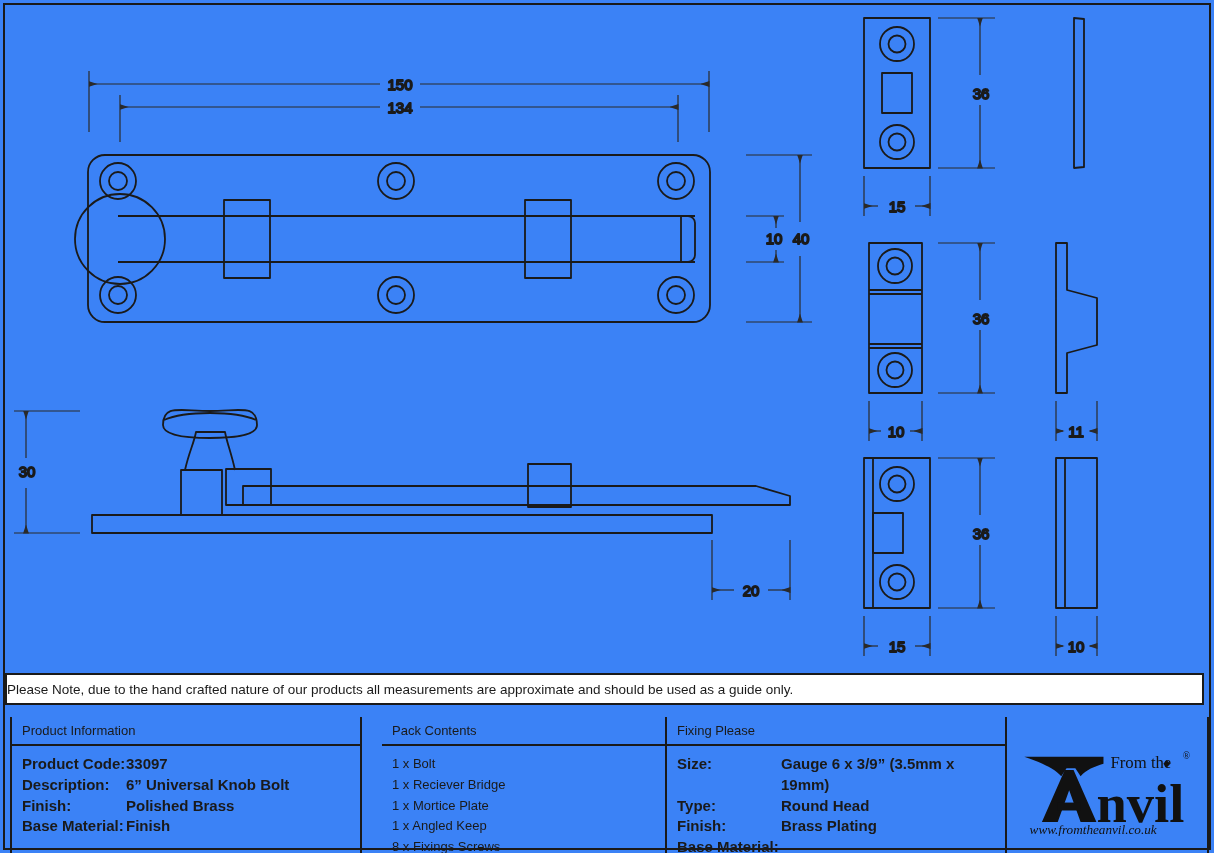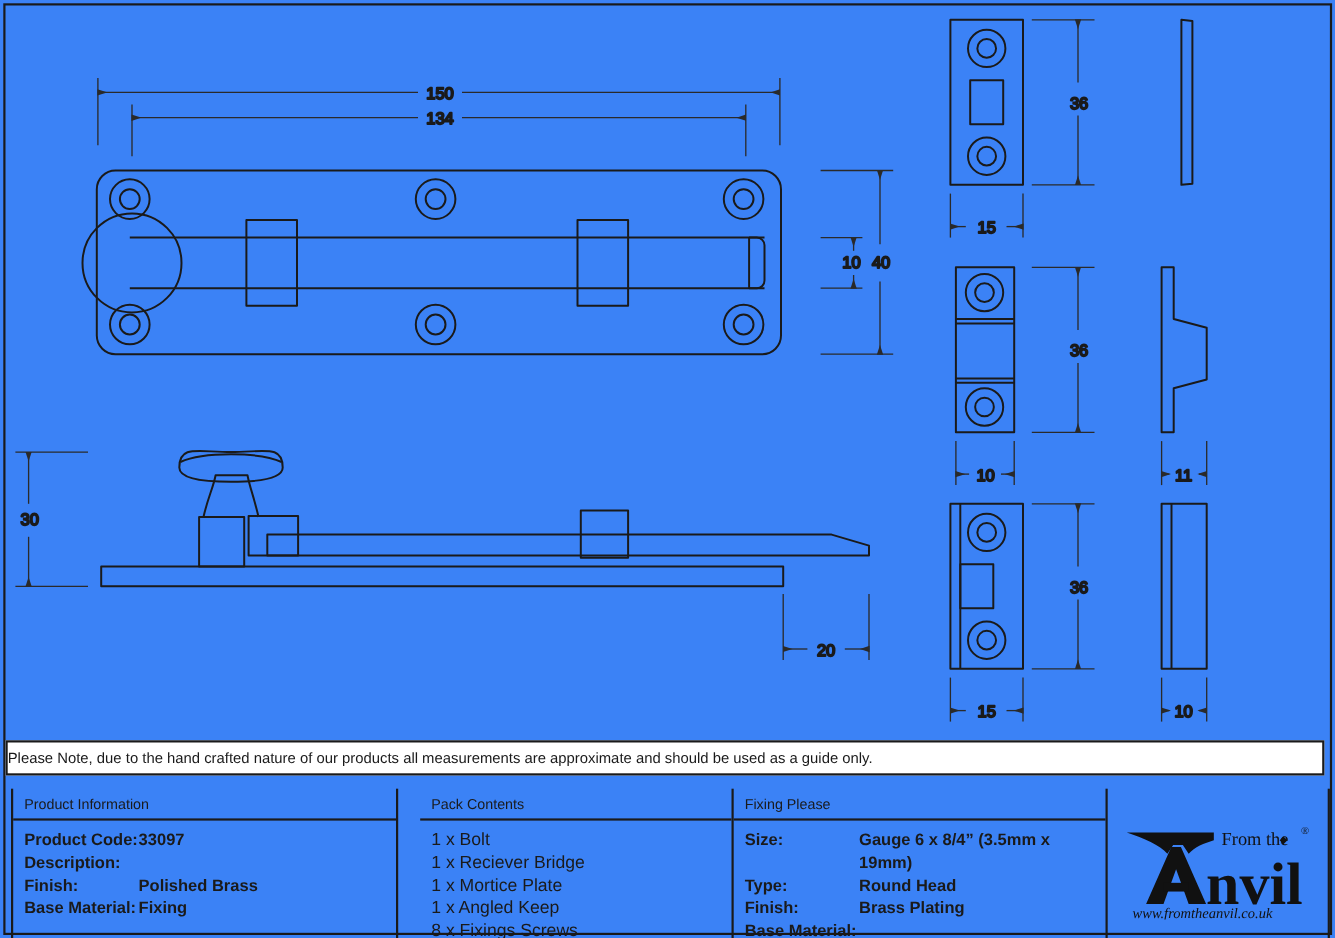--- a/index.html
+++ b/index.html
@@ -97,21 +97,21 @@
   }
   .kv {
     display: flex;
     font-size: 15px;
     line-height: 20.8px;
     font-weight: bold;
   }
   .kv .k { width: 104px; flex: 0 0 104px; }
   .kv .v { flex: 1; }
   .pack-line {
-    font-size: 16px;
+    font-size: 13px;
     line-height: 20.8px;
   }
   .col-pi { width: 350px; }
   .col-pc { width: 305px; padding-left: 20px; }
   .col-fs { width: 340px; }
   .col-logo { width: 204px; position: relative; }
 
   #logo-wrap {
     position: absolute;
     left: 0; top: 0; right: 0; bottom: 0;
@@ -351,49 +351,50 @@
 
       <div class="col col-pi">
         <div class="col-head">Product Information</div>
         <div class="col-body">
           <div class="kv">
             <span class="k">Product Code:</span>
             <span class="v">33097</span>
           </div>
           <div class="kv">
             <span class="k">Description:</span>
+            <span class="v">6” Universal Knob Bolt</span>
           </div>
           <div class="kv">
             <span class="k">Finish:</span>
             <span class="v">Polished Brass</span>
           </div>
           <div class="kv">
             <span class="k">Base Material:</span>
-            <span class="v">Fixing</span>
+            <span class="v">Finish</span>
           </div>
         </div>
       </div>
 
       <div class="col col-pc">
         <div class="col-head">Pack Contents</div>
         <div class="col-body">
           <div class="pack-line">1 x Bolt</div>
           <div class="pack-line">1 x Reciever Bridge</div>
           <div class="pack-line">1 x Mortice Plate</div>
           <div class="pack-line">1 x Angled Keep</div>
           <div class="pack-line">8 x Fixings Screws</div>
         </div>
       </div>
 
       <div class="col col-fs">
         <div class="col-head">Fixing Please</div>
         <div class="col-body">
           <div class="kv">
             <span class="k">Size:</span>
-            <span class="v">Gauge 6 x 8/4” (3.5mm x 19mm)</span>
+            <span class="v">Gauge 6 x 3/9” (3.5mm x 19mm)</span>
           </div>
           <div class="kv">
             <span class="k">Type:</span>
             <span class="v">Round Head</span>
           </div>
           <div class="kv">
             <span class="k">Finish:</span>
             <span class="v">Brass Plating</span>
           </div>
           <div class="kv">

